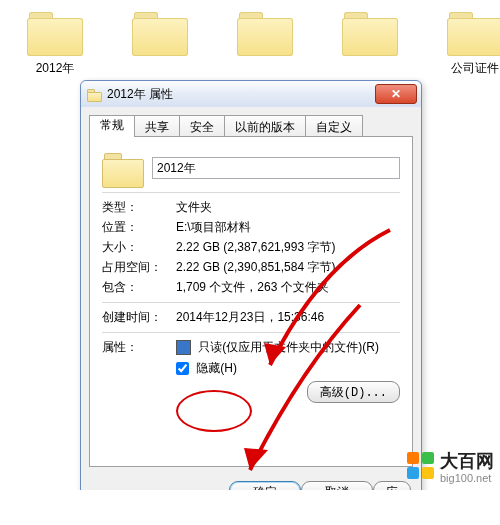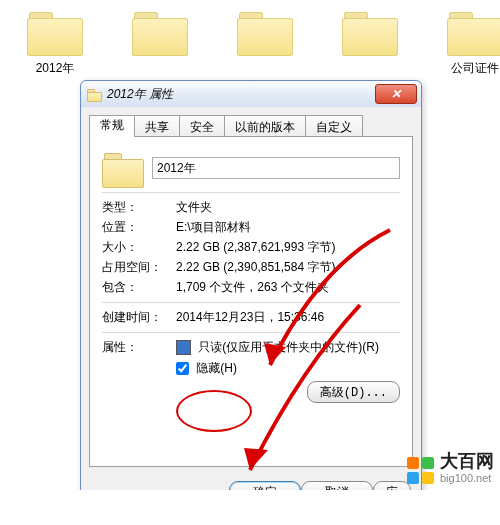--- a/index.html
+++ b/index.html
@@ -8,21 +8,21 @@
   
   .desk{position:absolute;left:0;top:0;right:0;height:110px;}
   .fold{position:absolute;width:90px;text-align:center;}
   .fold .ico{width:60px;height:50px;margin:0 auto 2px;position:relative;}
   .fold .ico::before{content:"";position:absolute;left:4px;top:6px;width:24px;height:10px;background:#f3e3a3;border-radius:3px 3px 0 0;box-shadow:inset 0 0 0 1px #e3cf7a;}
   .fold .ico::after{content:"";position:absolute;left:2px;top:12px;width:56px;height:38px;background:linear-gradient(#fdf2c0,#f6e189);border-radius:3px;box-shadow:inset 0 0 0 1px #e3cf7a;}
   .fold .lbl{display:inline-block;padding:1px 4px;border:1px dotted transparent;}
 
   
   .dlg{position:absolute;left:80px;top:80px;width:340px;height:430px;background:#f0f0f0;border:1px solid #6a8bbf;border-radius:6px 6px 0 0;box-shadow:2px 2px 6px rgba(0,0,0,.2);}
-  .titlebar{height:26px;background:linear-gradient(#fdfdfe,#e6edf7 45%,#d6e1f1);border-radius:6px 6px 0 0;display:flex;align-items:center;padding:0 4px 0 6px;font-style:italic;}
+  .titlebar{height:26px;background:linear-gradient(#fdfdfe,#e6edf7 45%,#d6e1f1);border-radius:6px 6px 0 0;display:flex;align-items:center;padding:0 4px 0 6px;}
   .titlebar .ticon{width:14px;height:12px;position:relative;margin-right:6px;}
   .titlebar .ticon::before{content:"";position:absolute;left:0;top:1px;width:6px;height:3px;background:#f3e3a3;border-radius:1px 1px 0 0;border:1px solid #d6be6a;}
   .titlebar .ticon::after{content:"";position:absolute;left:0;top:4px;width:13px;height:8px;background:linear-gradient(#fdf2c0,#f6e189);border:1px solid #d6be6a;border-radius:1px;}
   .titlebar .ttxt{flex:1;color:#000;}
   .titlebar .closebtn{width:40px;height:18px;background:linear-gradient(#f08f7e,#d9482c);border:1px solid #9a2d18;border-radius:3px;display:flex;align-items:center;justify-content:center;color:#fff;font-weight:bold;font-size:12px;line-height:1;}
 
   
   .tabs{position:absolute;left:8px;right:8px;top:34px;display:flex;align-items:flex-end;height:22px;}
   .tab{padding:3px 10px 2px;border:1px solid #9f9f9f;border-bottom:none;background:linear-gradient(#fdfdfd,#ececec);margin-right:-1px;position:relative;top:1px;color:#000;}
   .tab.active{background:#fff;z-index:2;top:0;padding-top:1px;padding-bottom:3px;}
@@ -46,21 +46,21 @@
   .dlgbtns{position:absolute;left:0;right:0;bottom:8px;display:flex;justify-content:flex-end;gap:0;padding-right:10px;}
   .dlgbtns .btn{min-width:72px;}
 
   
   .ann{position:absolute;pointer-events:none;}
   .arrow1{left:260px;top:225px;width:140px;height:150px;}
   .arrow2{left:230px;top:300px;width:140px;height:180px;}
   .circle{left:176px;top:390px;width:72px;height:38px;border:2px solid #d80000;border-radius:50%;}
 
   
-  .wm{position:absolute;right:6px;bottom:6px;display:flex;align-items:flex-end;gap:6px;}
+  .wm{position:absolute;right:6px;bottom:6px;display:flex;align-items:flex-start;gap:6px;}
   .wm .logo{display:grid;grid-template-columns:12px 12px;grid-template-rows:12px 12px;gap:3px;}
   .wm .logo span{display:block;width:12px;height:12px;border-radius:2px;}
   .wm .txt{line-height:1.1;}
   .wm .txt .l1{font-size:18px;font-weight:bold;color:#222;}
   .wm .txt .l2{font-size:11px;color:#888;}
 </style>
 </head>
 <body>
 <div class="stage">
 

